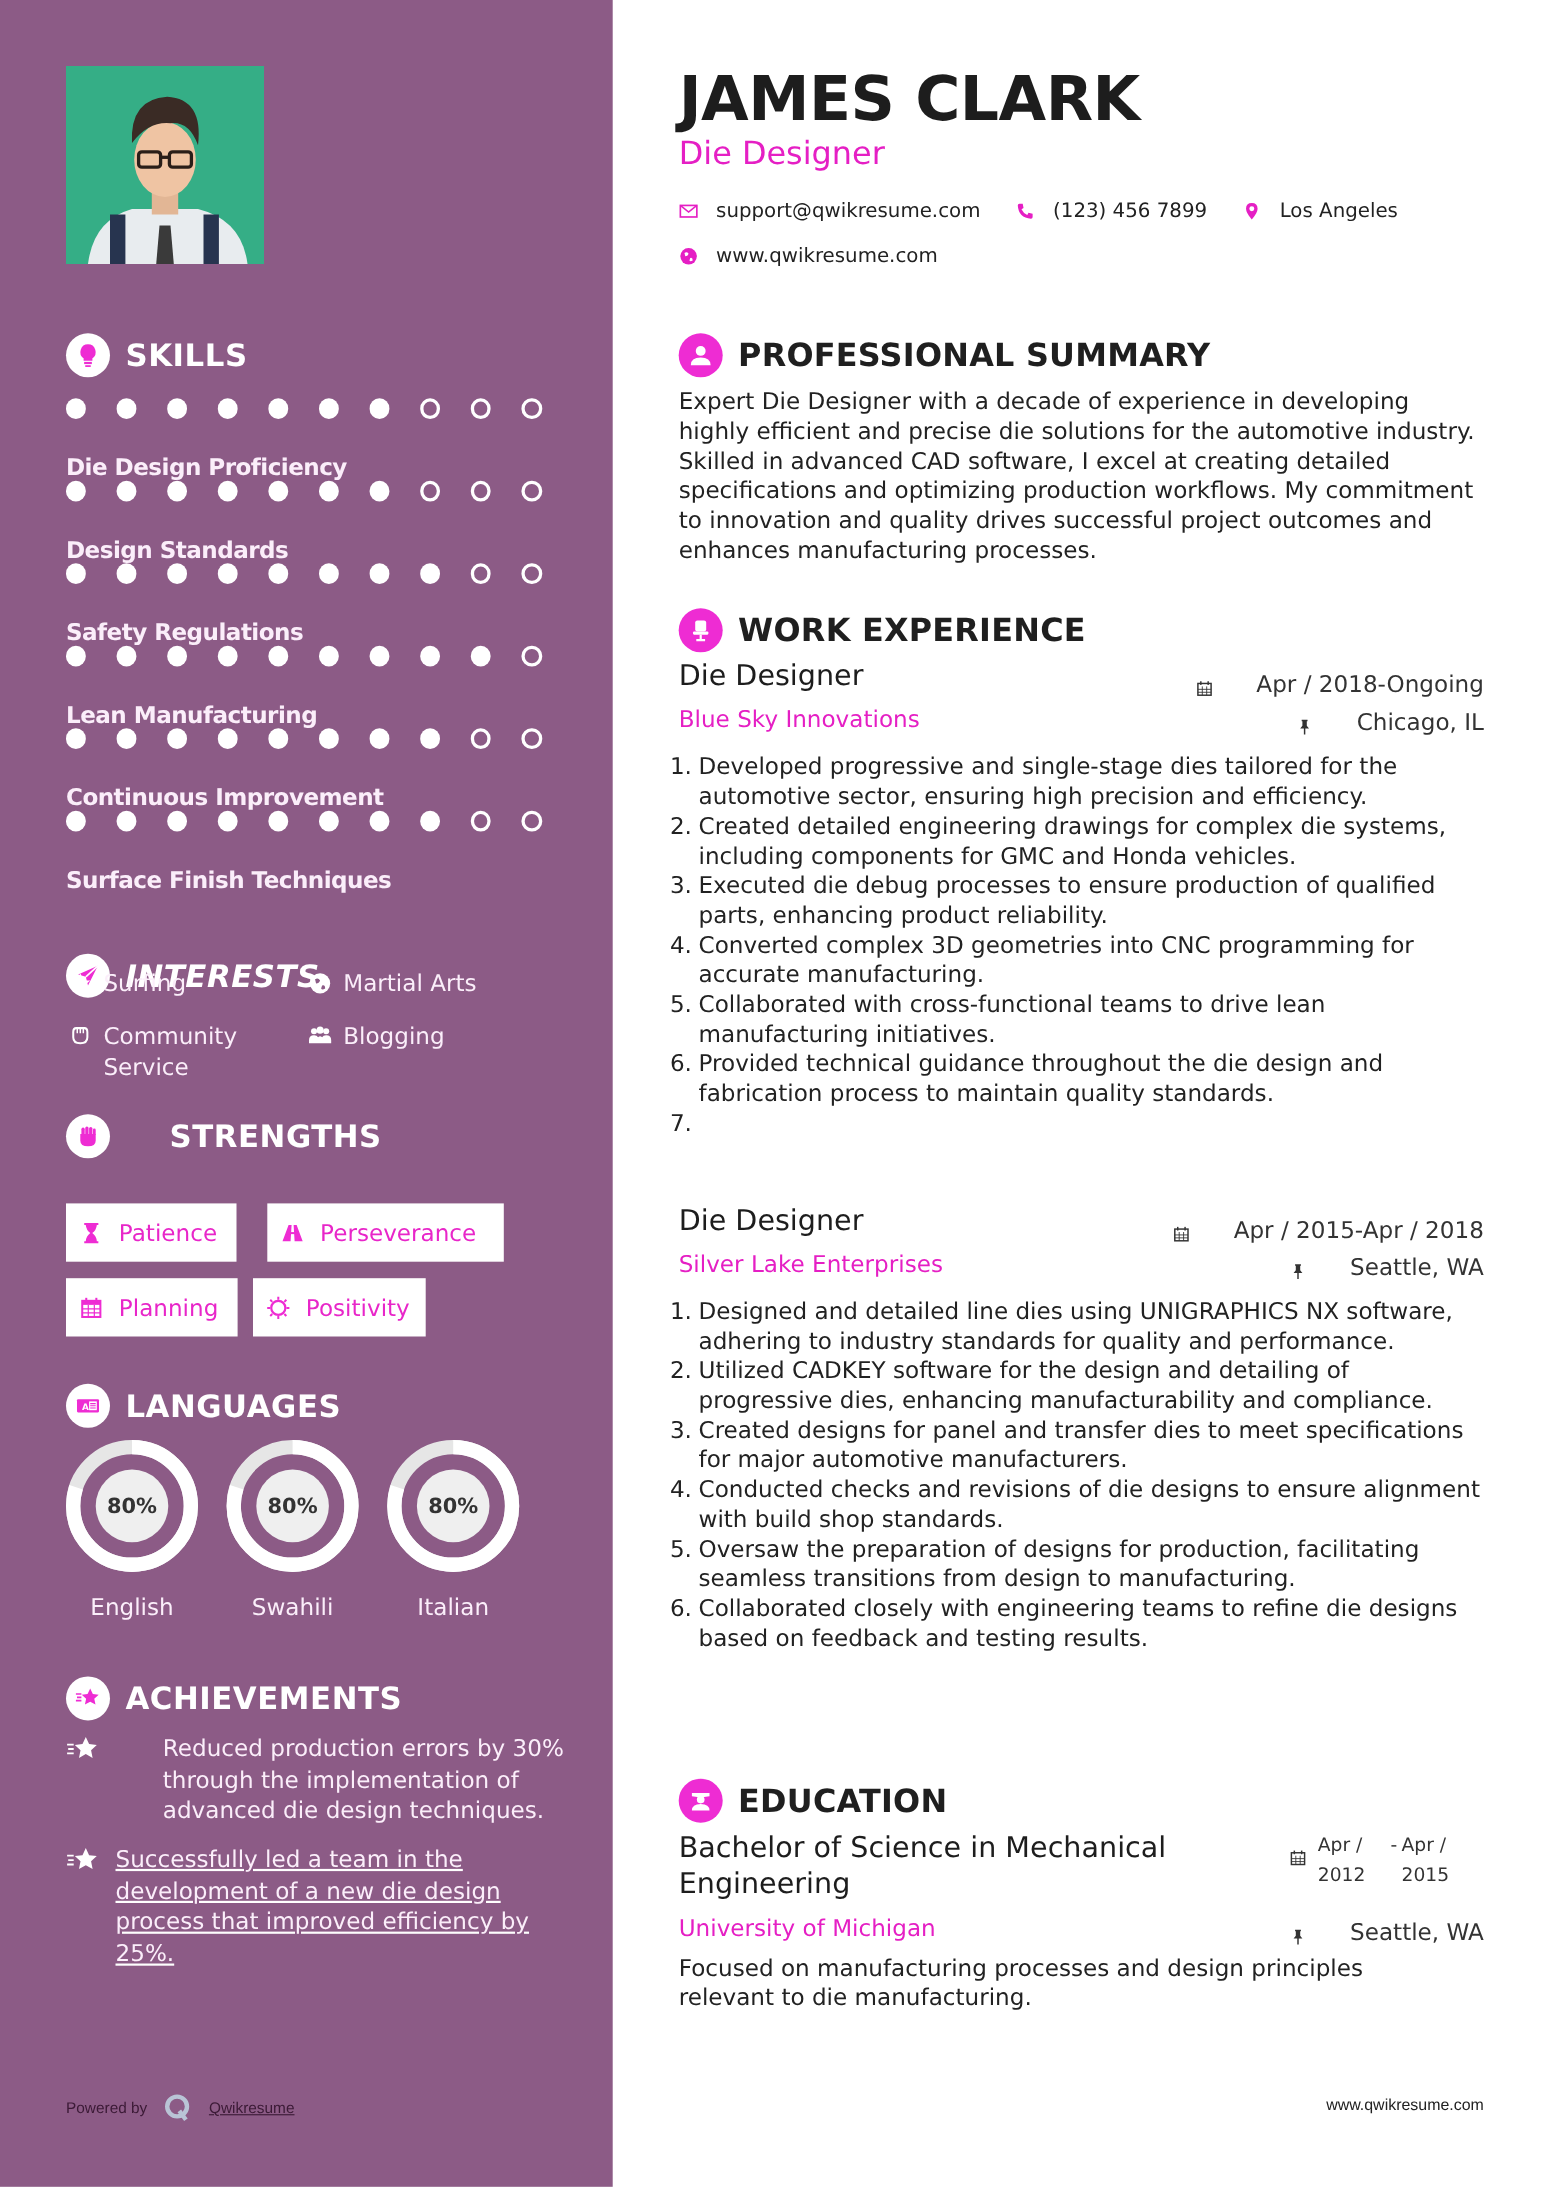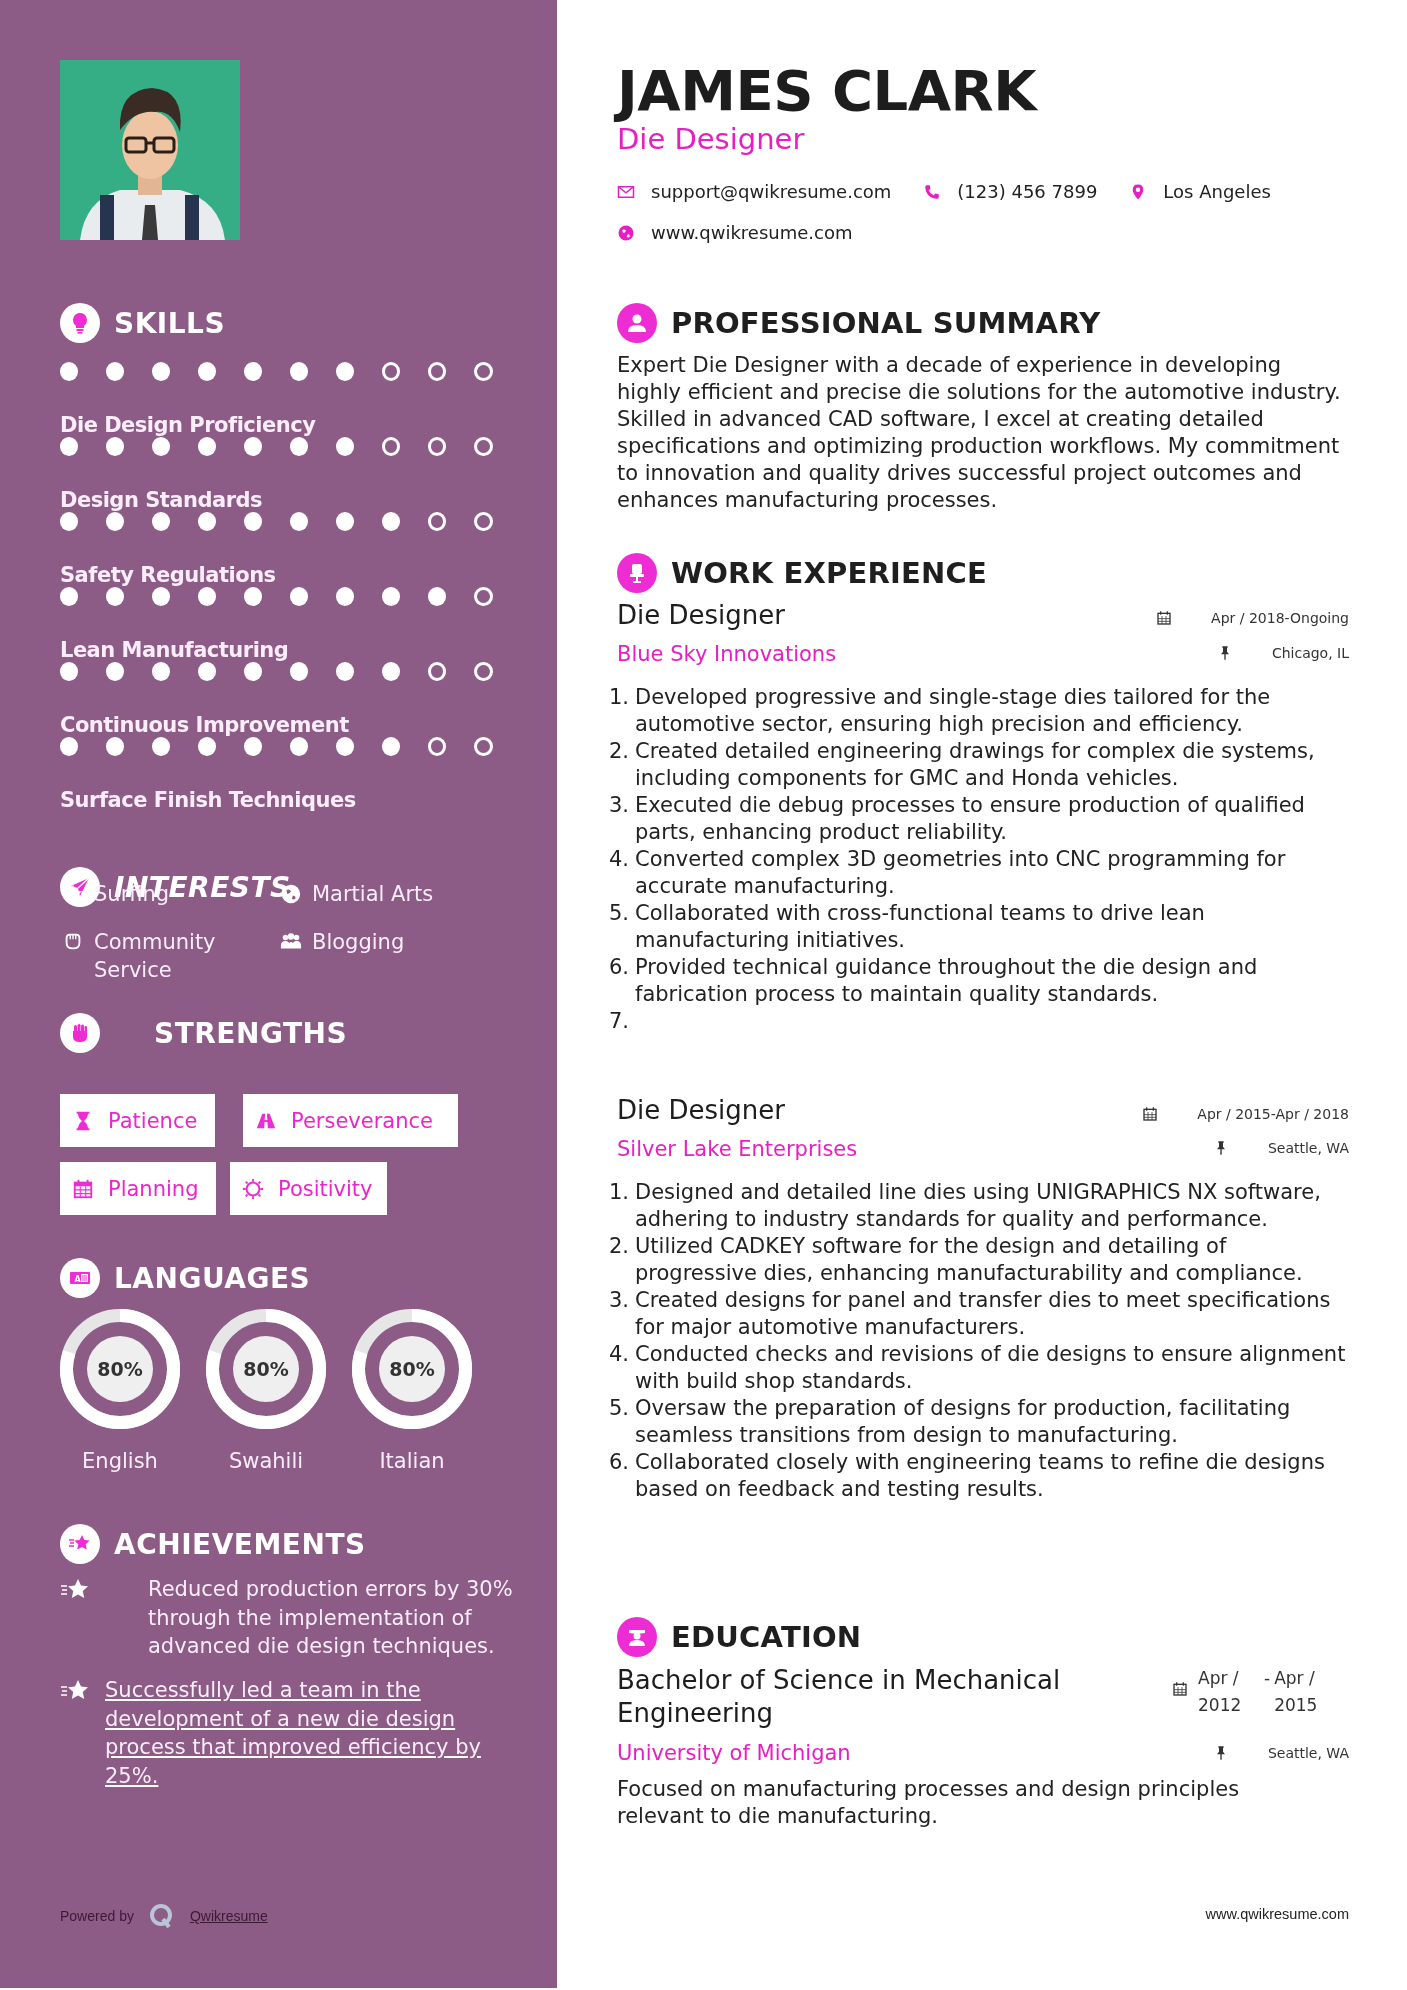--- a/index.html
+++ b/index.html
@@ -56,21 +56,21 @@
 
   .m-head { position: absolute; left: 0; display: flex; align-items: center; height: 40px; }
   .m-head .ic { width: 40px; height: 40px; border-radius: 50%; background: #ee2cd3; display: flex; align-items: center; justify-content: center; }
   .m-head .ic svg { width: 24px; height: 24px; }
   .m-head .t { margin-left: 14px; font-weight: bold; font-size: 29px; color: #1f1f1f; letter-spacing: 0.2px; }
 
   .para { position: absolute; left: 0; width: 732px; font-size: 21px; line-height: 27px; color: #222; }
 
   .job-title { position: absolute; left: 0; font-size: 26px; color: #1d1d1d; }
   .company { position: absolute; left: 0; font-size: 21px; color: #e51fc4; }
-  .meta { position: absolute; right: 0; display: flex; align-items: flex-start; font-size: 14px; color: #333; white-space: nowrap; gap: 31px; }
+  .meta { position: absolute; right: 0; display: flex; align-items: flex-end; font-size: 21px; color: #333; white-space: nowrap; gap: 31px; }
   .meta svg { width: 16px; height: 16px; margin-right: 8px; }
 
   ol.bul { position: absolute; left: 0; width: 732px; list-style: none; font-size: 21px; line-height: 27px; color: #222; }
   ol.bul li { position: relative; padding-left: 18px; }
   ol.bul li .n { position: absolute; left: -8px; top: 0; }
 
   .edu-date { position: absolute; display: flex; font-size: 17px; color: #333; line-height: 27px; }
 
   .footer-url { position: absolute; right: 58px; top: 1906px; font-family: "Liberation Sans", sans-serif; font-size: 14.5px; color: #222; }
 </style>

